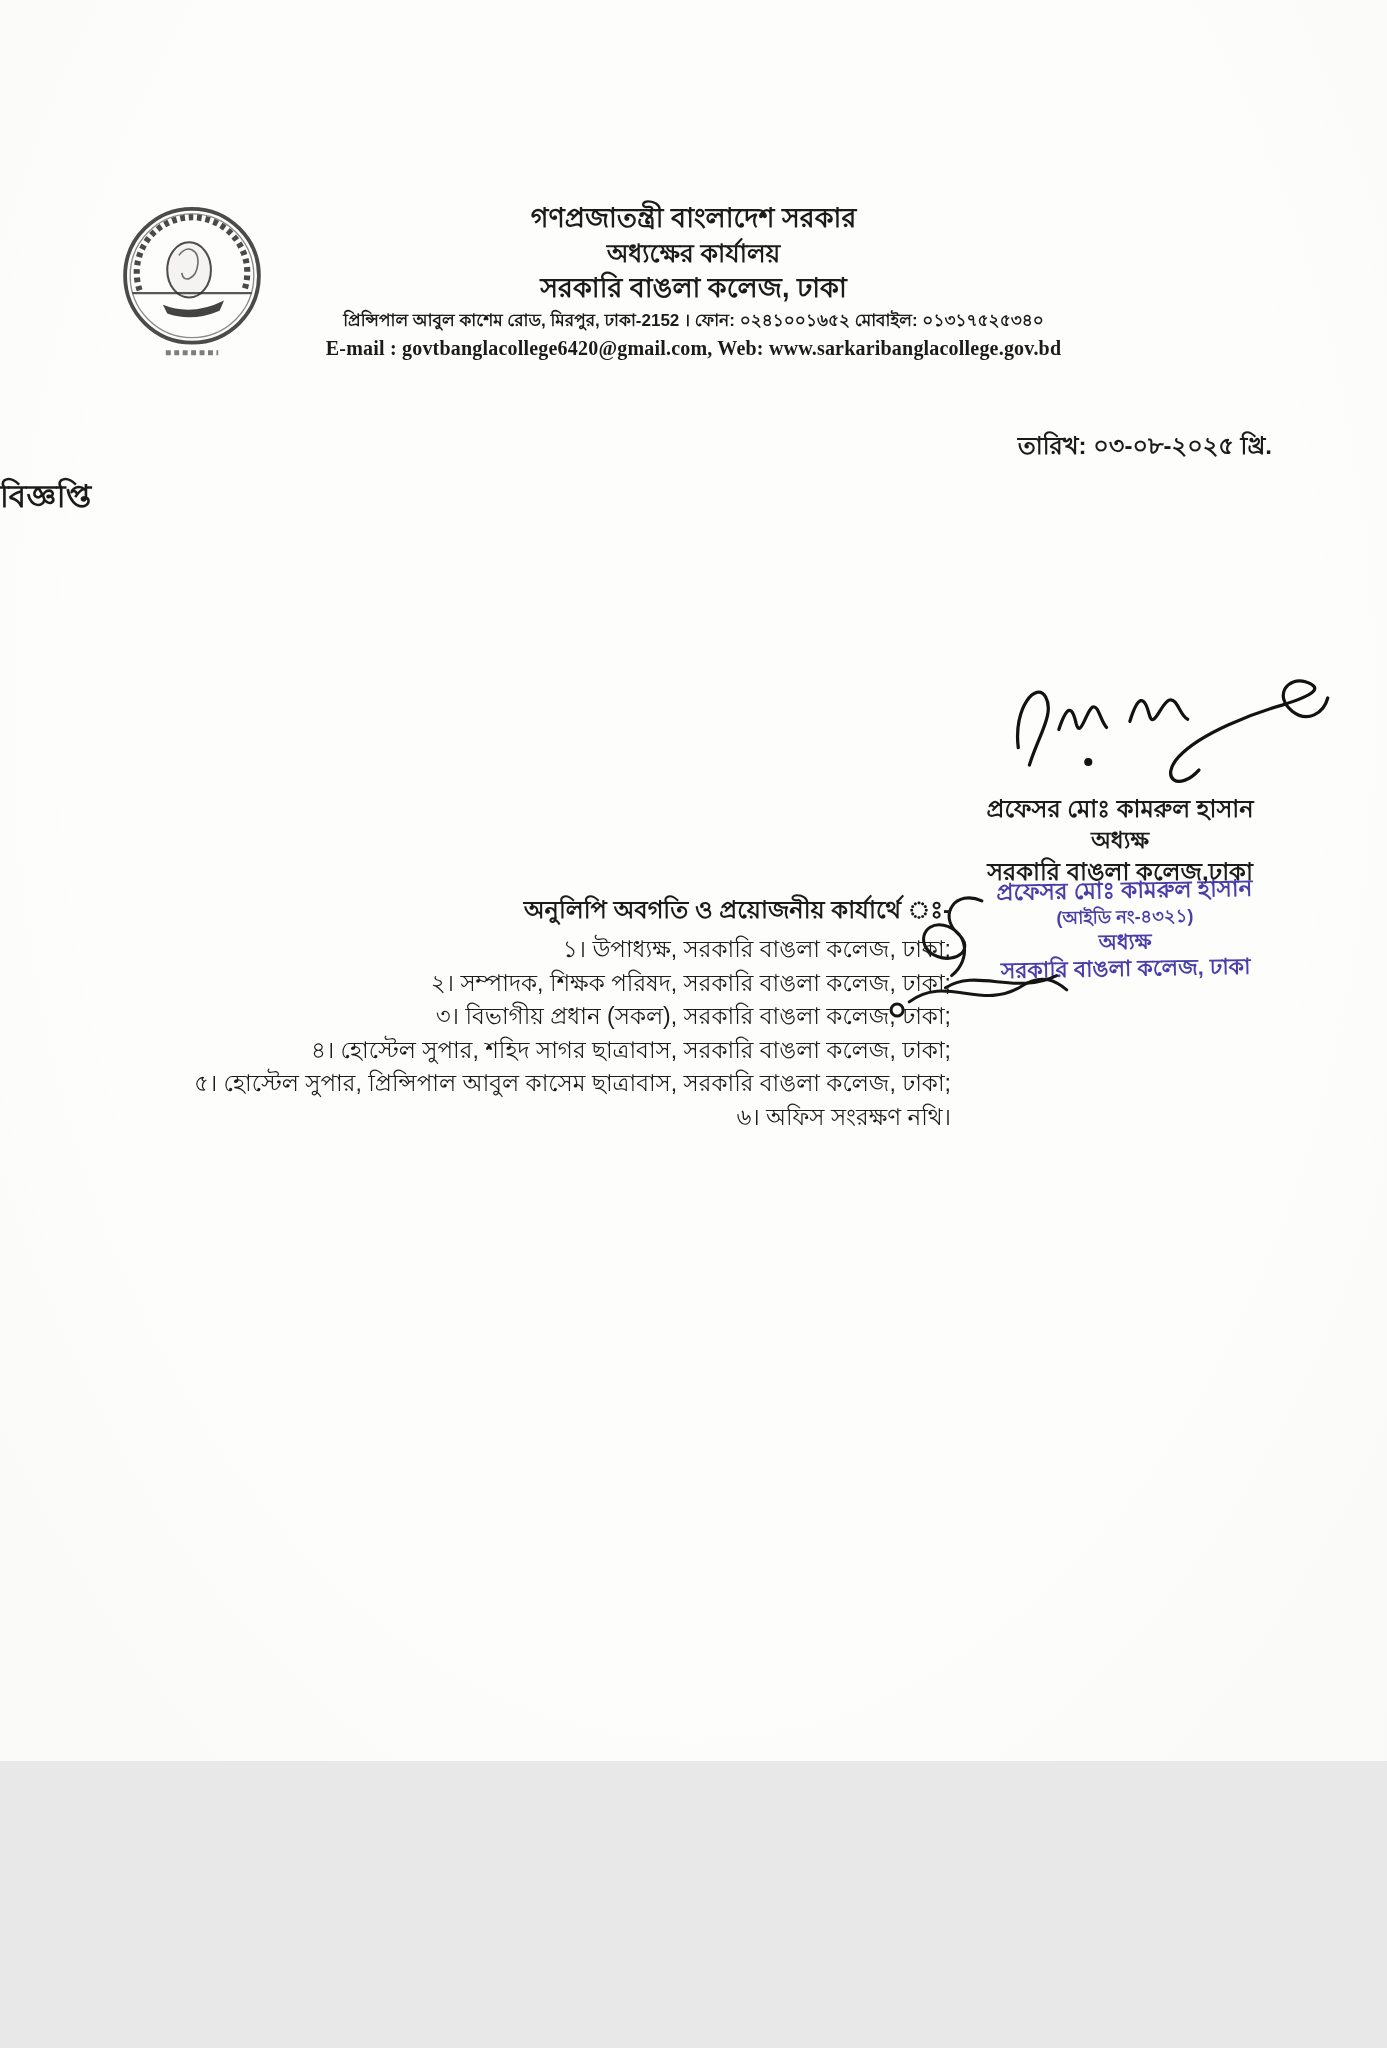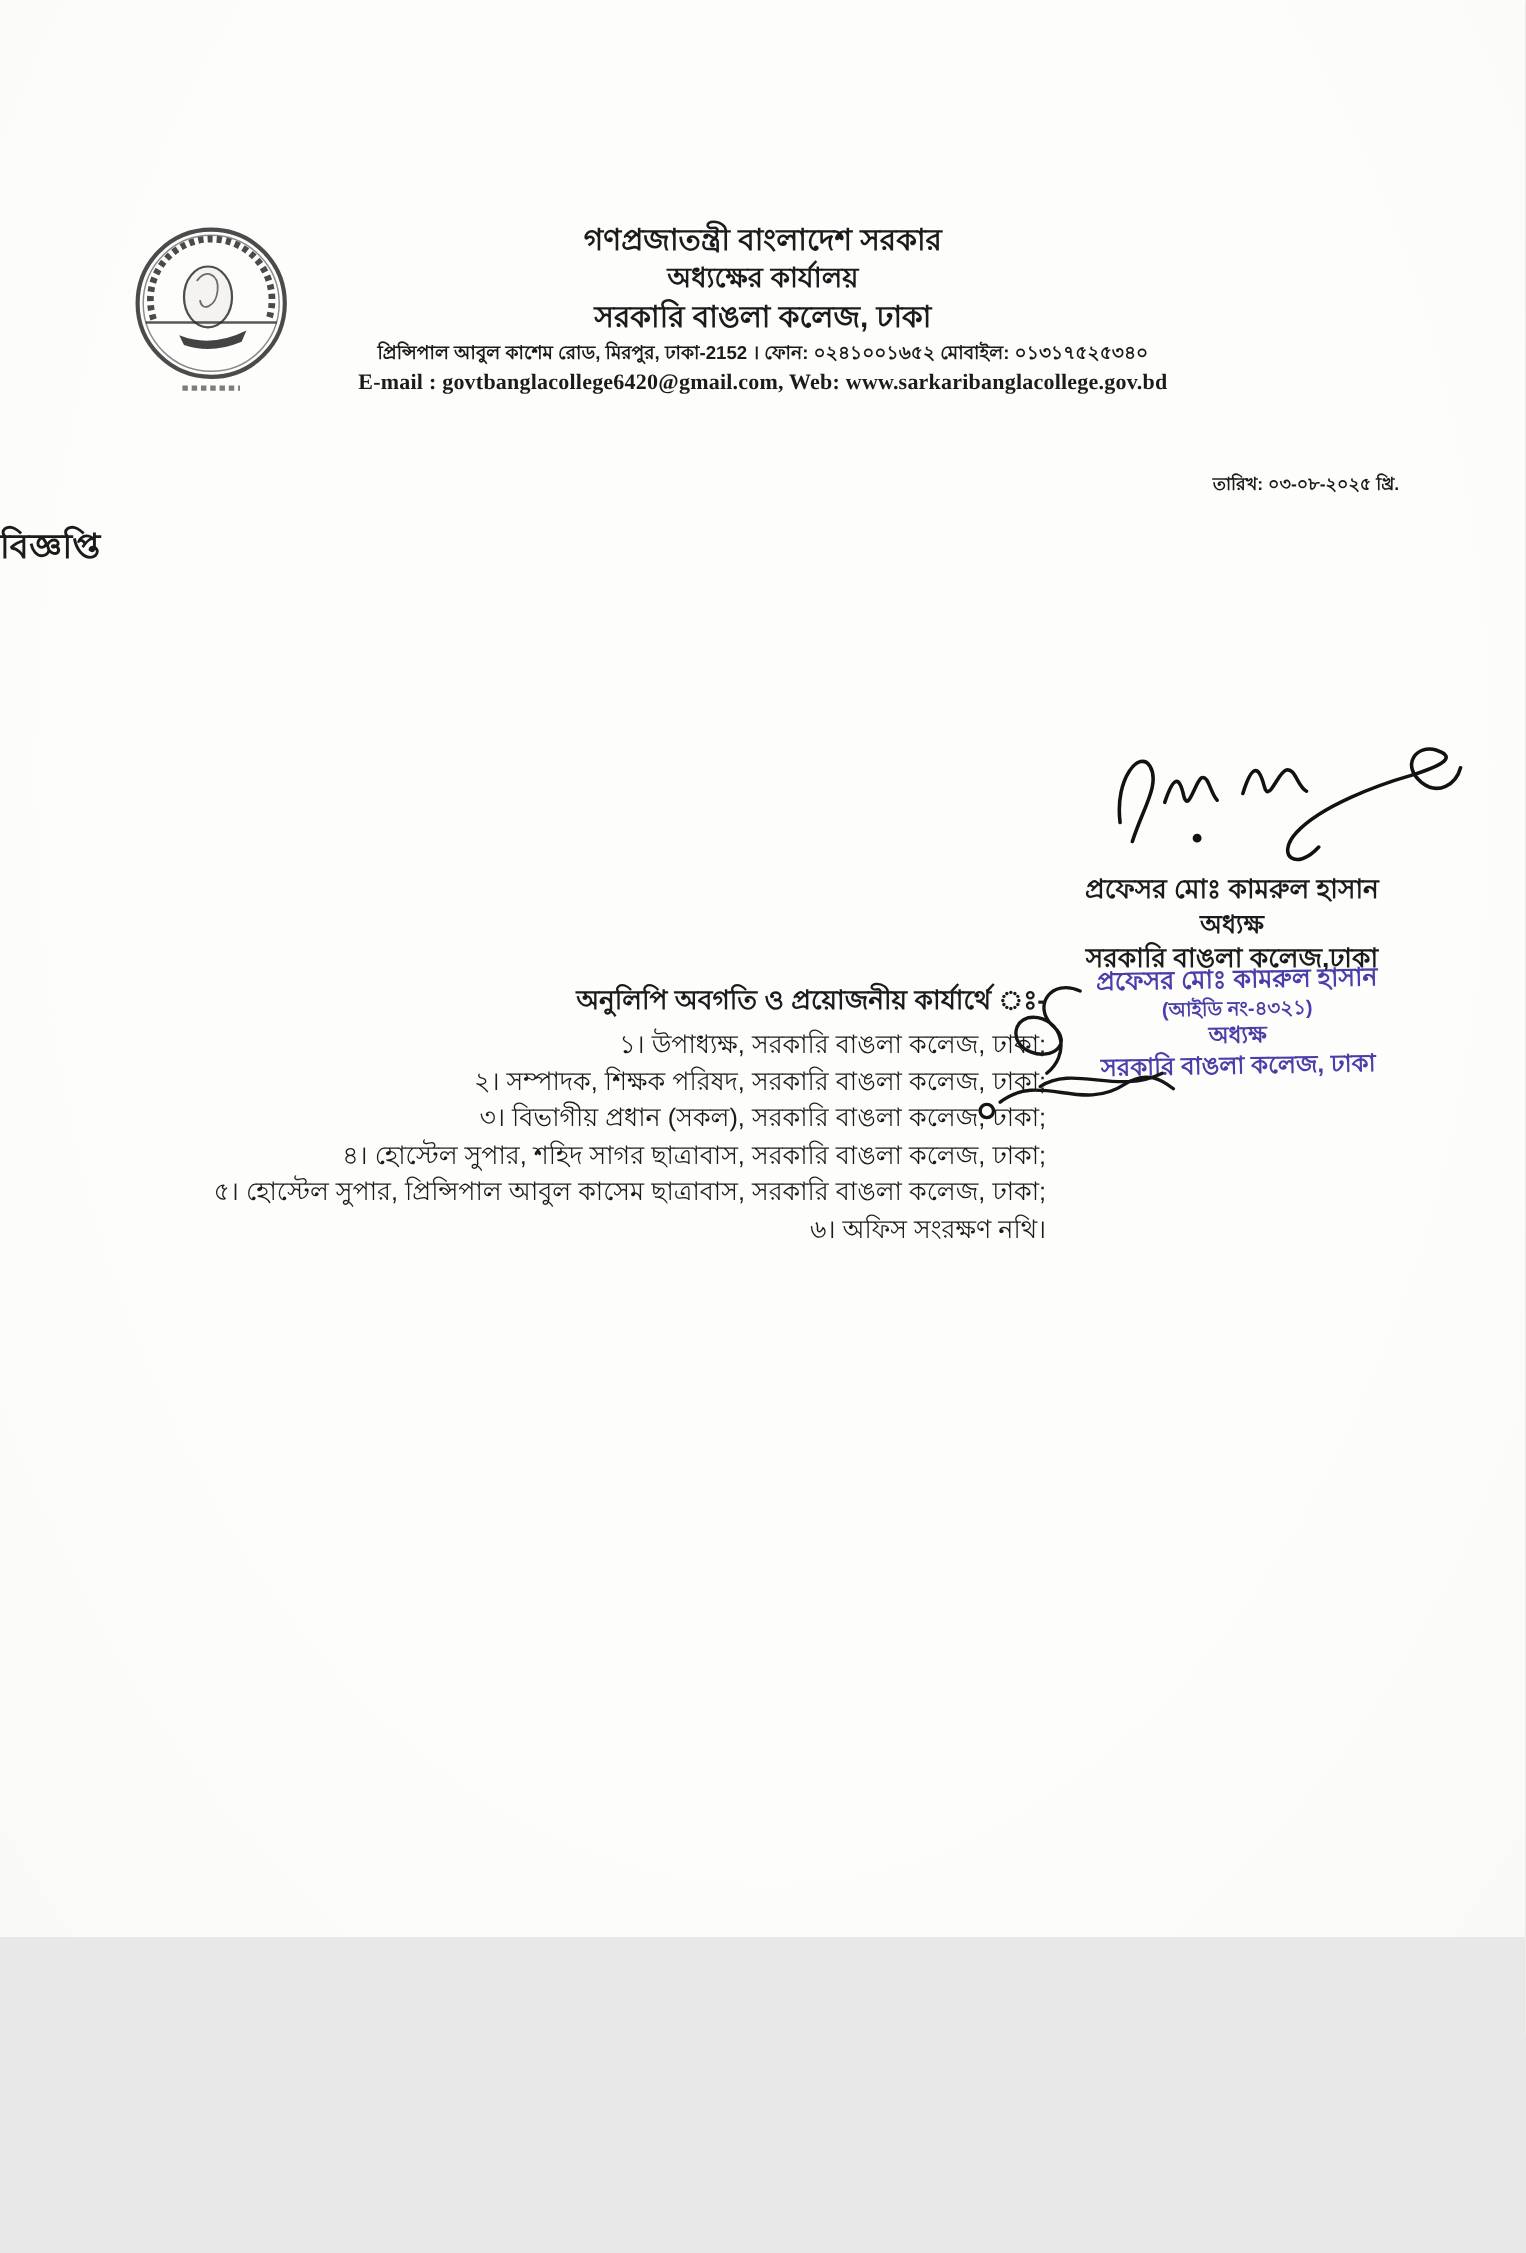--- a/index.html
+++ b/index.html
@@ -16,21 +16,21 @@
   .seal{position:absolute;left:116px;top:203px;width:152px;height:160px;}
   .head-col{position:absolute;left:0;top:200px;width:100%;
     display:flex;flex-direction:column;align-items:center;}
   .h-govt{font-size:27px;font-weight:700;line-height:36px;}
   .h-office{font-size:25px;font-weight:700;line-height:34px;}
   .h-college{font-size:27px;font-weight:700;line-height:36px;}
   .h-address{font-size:17px;font-weight:700;line-height:26px;margin-top:2px;}
   .h-contact{font-size:20px;font-weight:700;line-height:28px;
     font-family:"Liberation Serif","DejaVu Serif",serif;letter-spacing:.2px;}
   
-  .date-line{position:absolute;top:427px;right:115px;font-size:16px;font-weight:600;}
+  .date-line{position:absolute;top:427px;right:115px;font-size:24px;font-weight:600;}
   .notice-title{position:absolute;top:472px;left:0;width:100%;text-align:left;
     font-size:31px;font-weight:700;letter-spacing:.5px;}
   
   .body-par{position:absolute;left:122px;top:546px;width:1152px;
     font-size:24px;font-weight:500;line-height:48px;text-align:justify;}
   
   .sig-scribble{position:absolute;left:1000px;top:668px;width:345px;height:128px;}
   .sig-block{position:absolute;left:955px;top:793px;width:330px;text-align:center;}
   .sig-name{font-size:24px;font-weight:600;line-height:32px;}
   .sig-desig{font-size:23px;font-weight:600;line-height:31px;}

